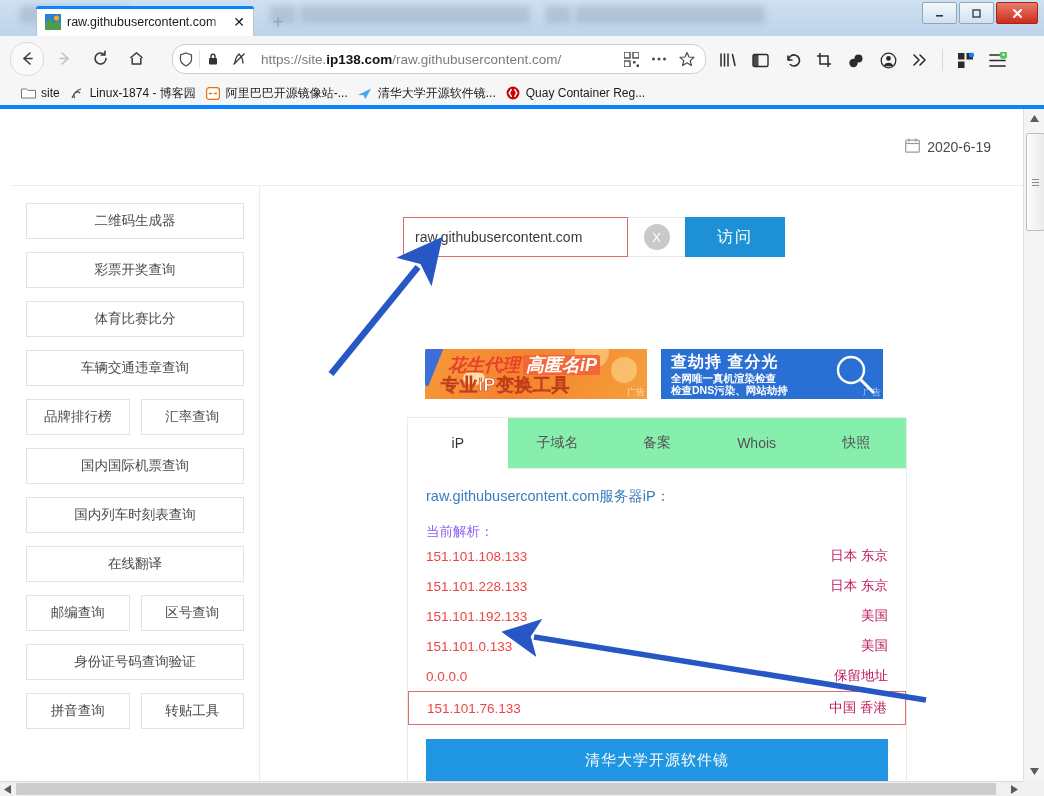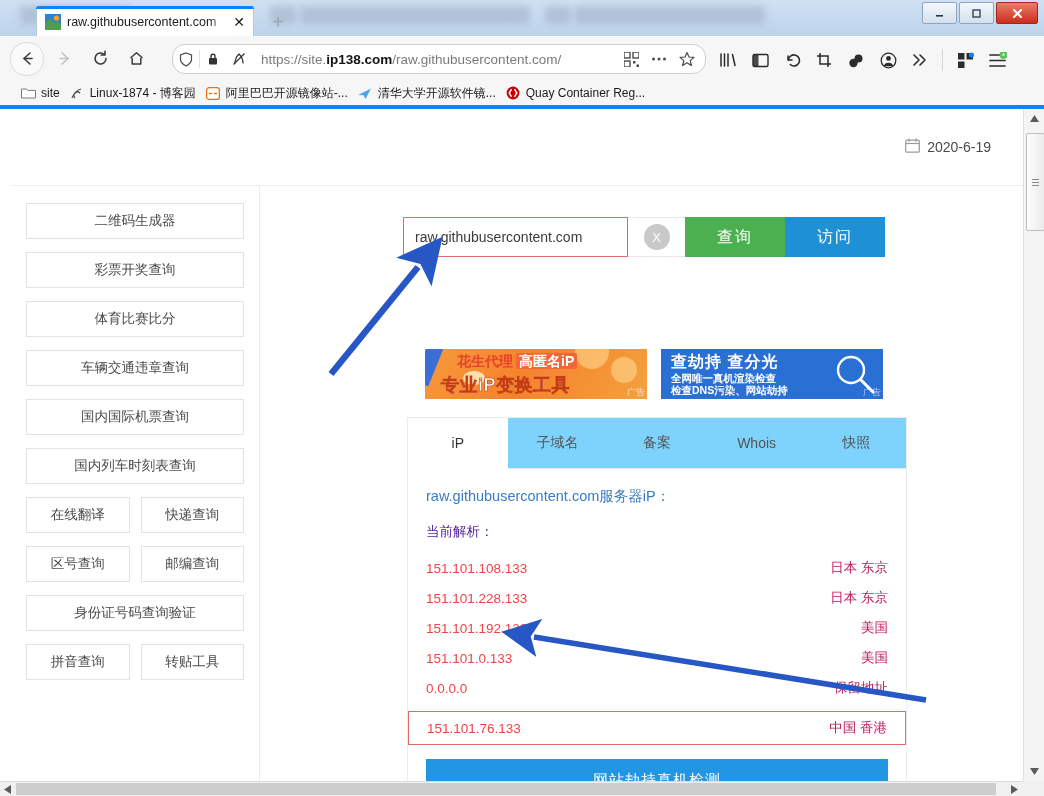--- a/index.html
+++ b/index.html
@@ -175,58 +175,58 @@
   .btn-visit{
     width:100px;height:40px;background:#1e90d6;color:#fff;font-size:16px;
     display:flex;align-items:center;justify-content:center;letter-spacing:2px;
   }
 
   
   .ads{position:absolute;left:165px;top:163px;display:flex;gap:14px;}
   .ad{width:222px;height:50px;position:relative;overflow:hidden;}
   .ad1{background:linear-gradient(120deg,#f79a3c 0%,#f5822c 45%,#f4a13f 100%);}
   .ad1 .blob{position:absolute;border-radius:50%;background:rgba(255,223,150,.55);}
-  .ad1 .ln1{position:absolute;left:32px;top:4px;font-size:14px;font-weight:700;white-space:nowrap;}
+  .ad1 .ln1{position:absolute;left:23px;top:4px;font-size:18px;font-weight:700;white-space:nowrap;font-style:italic;}
   .ad1 .ln1 .a{color:#e8402e;}
   .ad1 .ln1 .b{color:#fff;background:#f2673a;padding:0 3px;margin-left:3px;border-radius:2px;}
   .ad1 .ln2{
     position:absolute;left:16px;top:24px;font-size:18px;font-weight:700;color:#fff;
     -webkit-text-stroke:.6px #c33c12;white-space:nowrap;letter-spacing:.5px;
   }
   .ad1 .pen{position:absolute;left:-4px;top:-8px;width:16px;height:44px;background:#3c6ed8;transform:rotate(22deg);}
   .ad2{background:#2a6fd4;}
   .ad2 .t1{position:absolute;left:10px;top:3px;font-size:16px;font-weight:700;color:#fff;letter-spacing:1px;}
   .ad2 .t2{position:absolute;left:10px;top:23px;font-size:10.5px;font-weight:700;color:#fff;white-space:nowrap;}
   .ad2 .t3{position:absolute;left:10px;top:35px;font-size:10.5px;font-weight:700;color:#fff;white-space:nowrap;}
   .ad2 .mag{position:absolute;right:7px;top:5px;}
   .ad-tag{position:absolute;right:2px;bottom:0;font-size:9px;color:rgba(255,255,255,.62);}
 
   
   .panel{
     position:absolute;left:147px;top:231px;width:500px;
     border:1px solid #ebebeb;background:#fff;box-sizing:border-box;
   }
-  .panel-tabs{display:flex;height:50px;background:#7dd3fc;border-bottom:1px solid #ebebeb;}
+  .panel-tabs{display:flex;height:50px;background:#86efac;border-bottom:1px solid #ebebeb;}
   .ptab{
     flex:1;display:flex;align-items:center;justify-content:center;
     font-size:14px;color:#555;box-sizing:border-box;
   }
   .ptab.active{background:#fff;color:#333;border-bottom:1px solid #fff;margin-bottom:-1px;}
 
   .panel-body{padding:18px 18px 8px 18px;}
   .res-title{font-size:14.5px;color:#3a7cc0;margin-bottom:17px;}
-  .res-sub{font-size:13.5px;color:#4c1d95;margin-bottom:12px;font-weight:500;}
+  .res-sub{font-size:13.5px;color:#8b5cf6;font-weight:500;}
   .ip-row{
     display:flex;justify-content:space-between;align-items:center;
     height:30px;font-size:13.5px;box-sizing:border-box;
   }
   .ip-row .ip{color:#ef4444;}
   .ip-row .loc{color:#be185d;}
   .ip-row.hl{
-    border:1px solid #e16a6a;margin:8px -18px;padding:16px 18px;height:20px;
+    border:1px solid #e16a6a;margin:0 -18px;padding:16px 18px;height:20px;
   }
   .cta{
     margin:14px 0 0 0;height:42px;background:#2196e3;color:#fff;
     display:flex;align-items:center;justify-content:center;font-size:15px;letter-spacing:1px;
   }
 
   
   .arrows{position:absolute;left:0;top:0;width:1044px;height:796px;pointer-events:none;}
 
   
@@ -511,51 +511,53 @@
           <div class="side-row">
               <div class="side-btn">彩票开奖查询</div>
             </div>
           <div class="side-row">
               <div class="side-btn">体育比赛比分</div>
             </div>
           <div class="side-row">
               <div class="side-btn">车辆交通违章查询</div>
             </div>
           <div class="side-row">
+            <div class="side-btn">品牌排行榜</div>
+            <div class="side-btn">汇率查询</div>
+          </div>
+          <div class="side-row">
               <div class="side-btn">国内国际机票查询</div>
             </div>
           <div class="side-row">
               <div class="side-btn">国内列车时刻表查询</div>
             </div>
           <div class="side-row">
             <div class="side-btn">在线翻译</div>
-            <div class="side-btn">快递查询</div>
-          </div>
-          <div class="side-row">
+          </div>
+          <div class="side-row">
+            <div class="side-btn">邮编查询</div>
             <div class="side-btn">区号查询</div>
-            <div class="side-btn">邮编查询</div>
           </div>
           <div class="side-row">
               <div class="side-btn">身份证号码查询验证</div>
             </div>
           <div class="side-row">
             <div class="side-btn">拼音查询</div>
             <div class="side-btn">转贴工具</div>
           </div>
         </div>
       </div>
 
       <div class="col-main">
 
         <div class="search-row">
           <div class="search-box" title="请输入域名或IP">raw.githubusercontent.com</div>
           <div class="search-clearwrap">
             <div class="search-clear">X</div>
           </div>
-          <div class="btn-query">查询</div>
           <div class="btn-visit">访问</div>
         </div>
 
         <div class="ads">
           <div class="ad ad1">
             <div class="pen"></div>
             <div class="blob" style="left:150px;top:-14px;width:34px;height:34px;"></div>
             <div class="blob" style="left:186px;top:8px;width:26px;height:26px;"></div>
             <div class="blob" style="left:38px;top:22px;width:22px;height:14px;background:rgba(255,245,205,.8);"></div>
             <div class="ln1"><span class="a">花生代理</span><span class="b">高匿名iP</span></div>
@@ -606,21 +608,21 @@
             </div>
             <div class="ip-row">
               <span class="ip">0.0.0.0</span>
               <span class="loc">保留地址</span>
             </div>
             <div class="ip-row hl">
               <span class="ip">151.101.76.133</span>
               <span class="loc">中国 香港</span>
             </div>
 
-            <div class="cta">网站劫持真机检测</div>
+            <div class="cta">清华大学开源软件镜</div>
 
           </div>
         </div>
 
       </div>
     </div>
   </div>
 
   <svg class="arrows" viewBox="0 0 1044 796">
     <defs>

